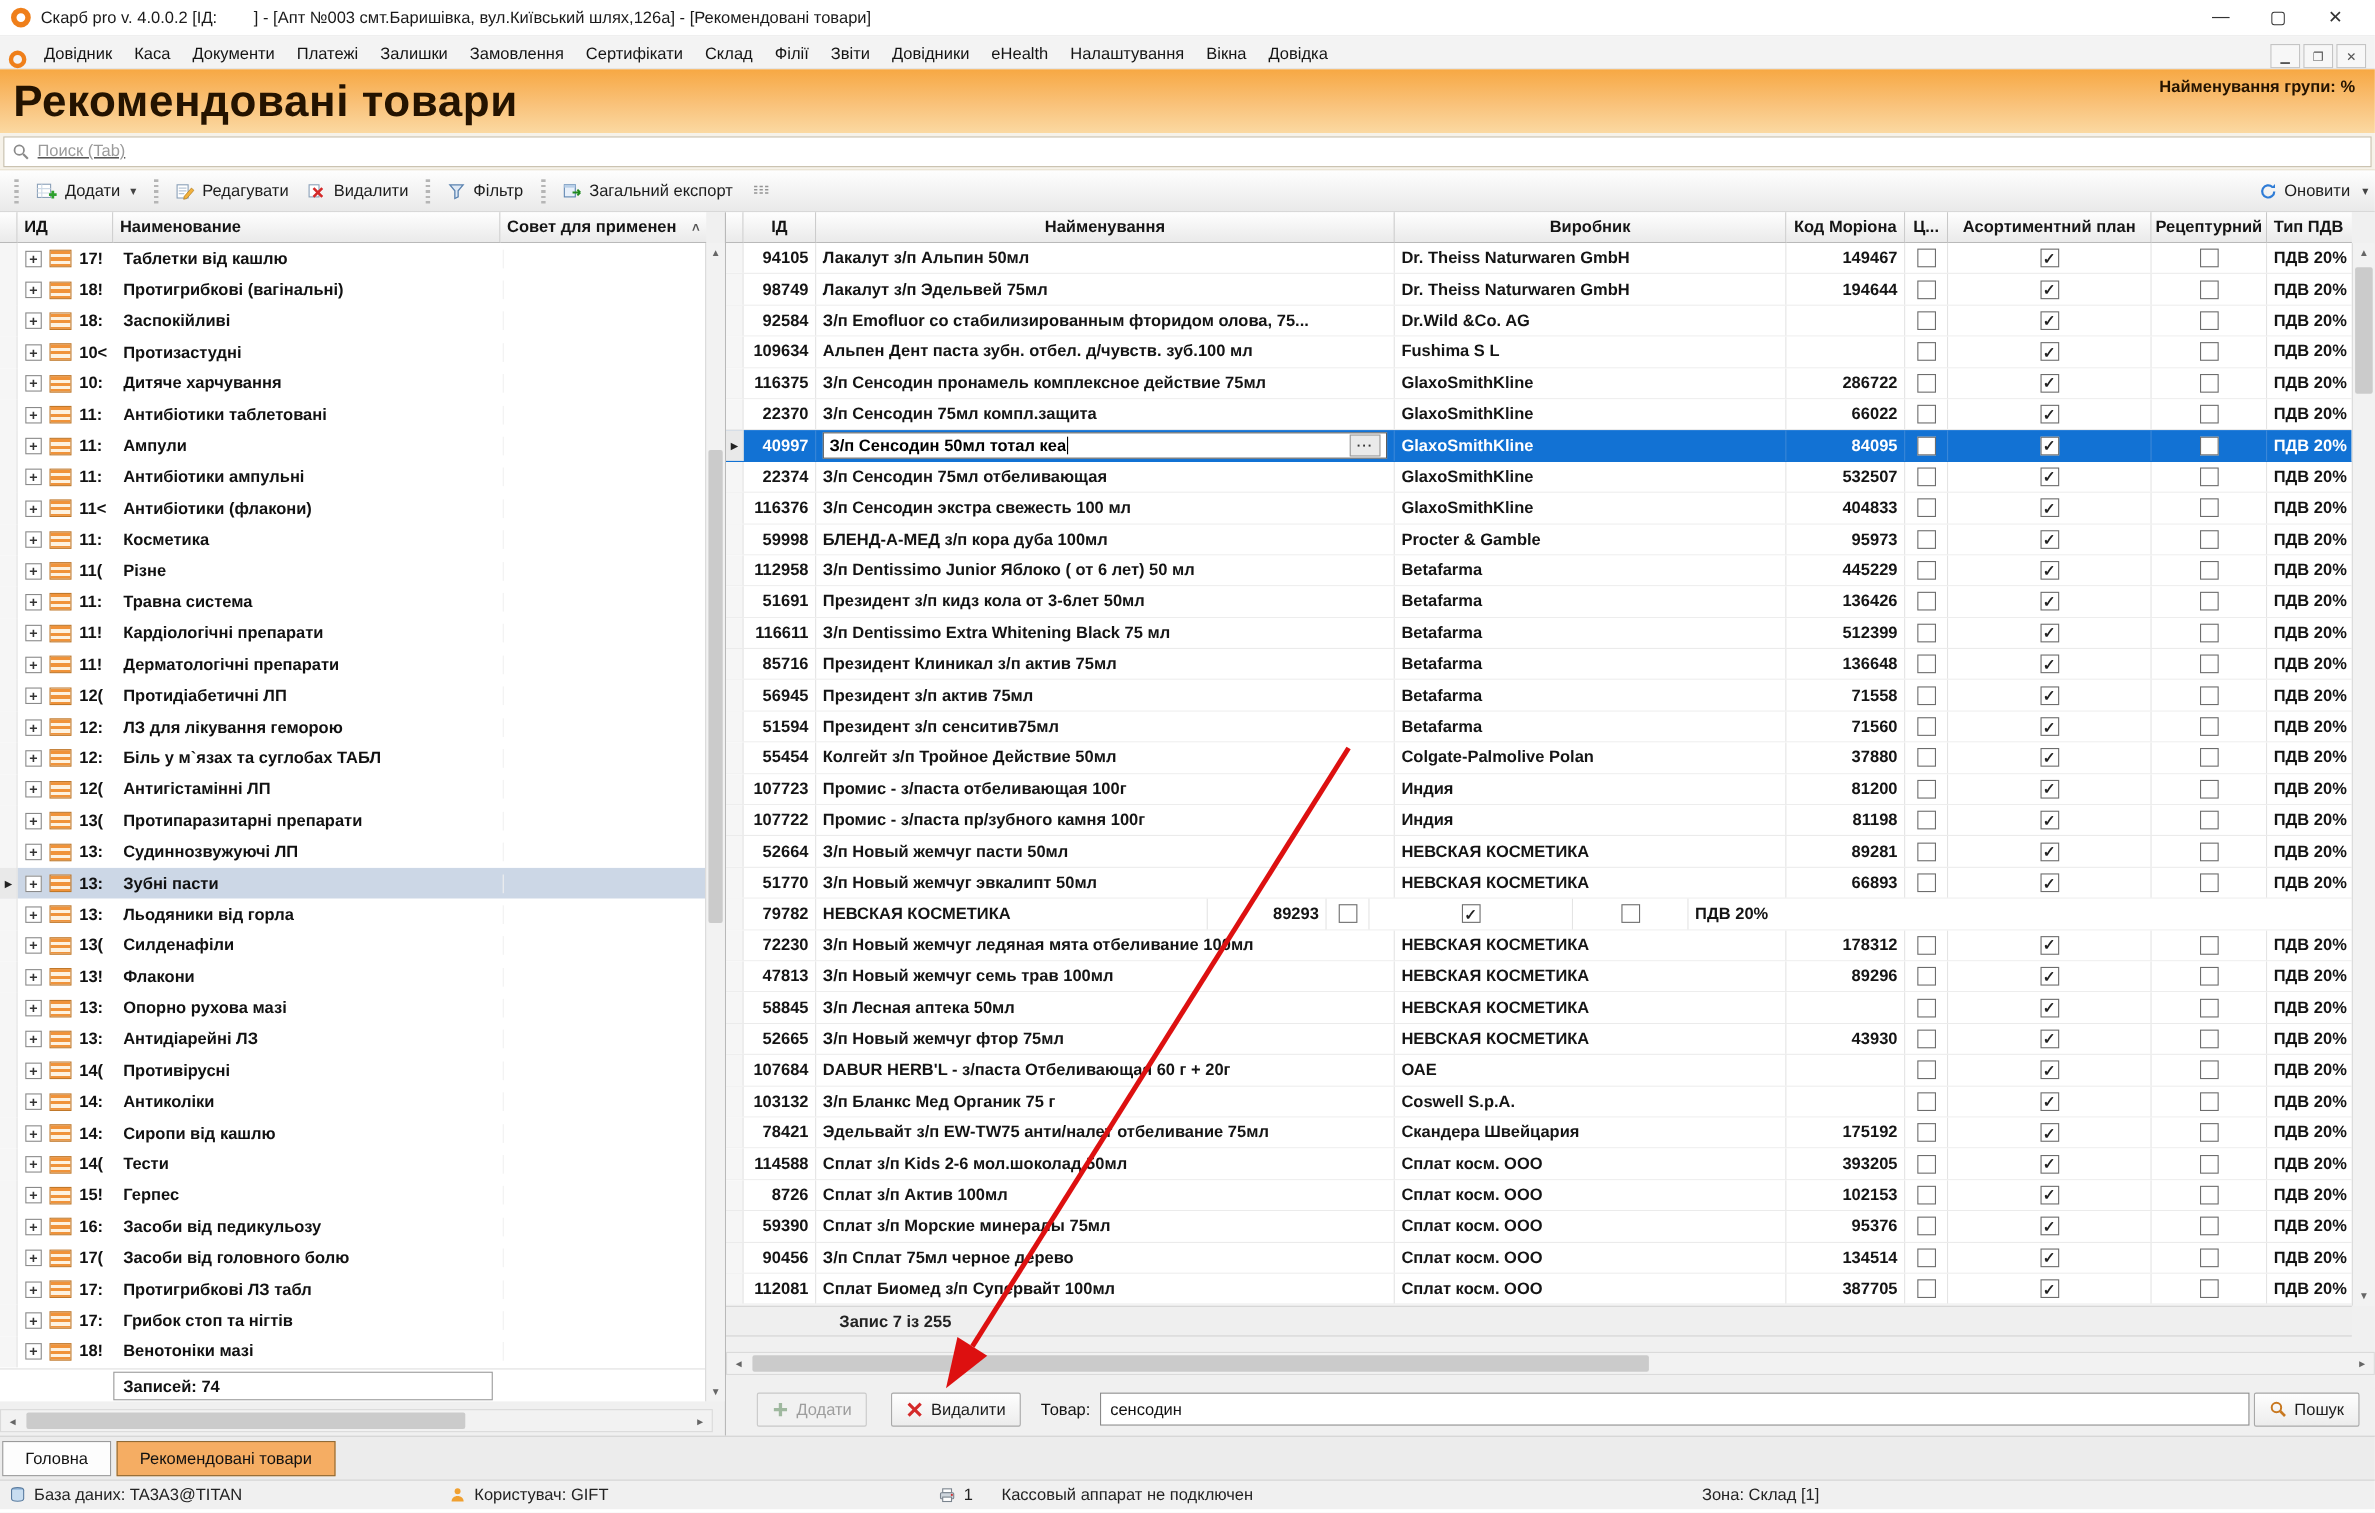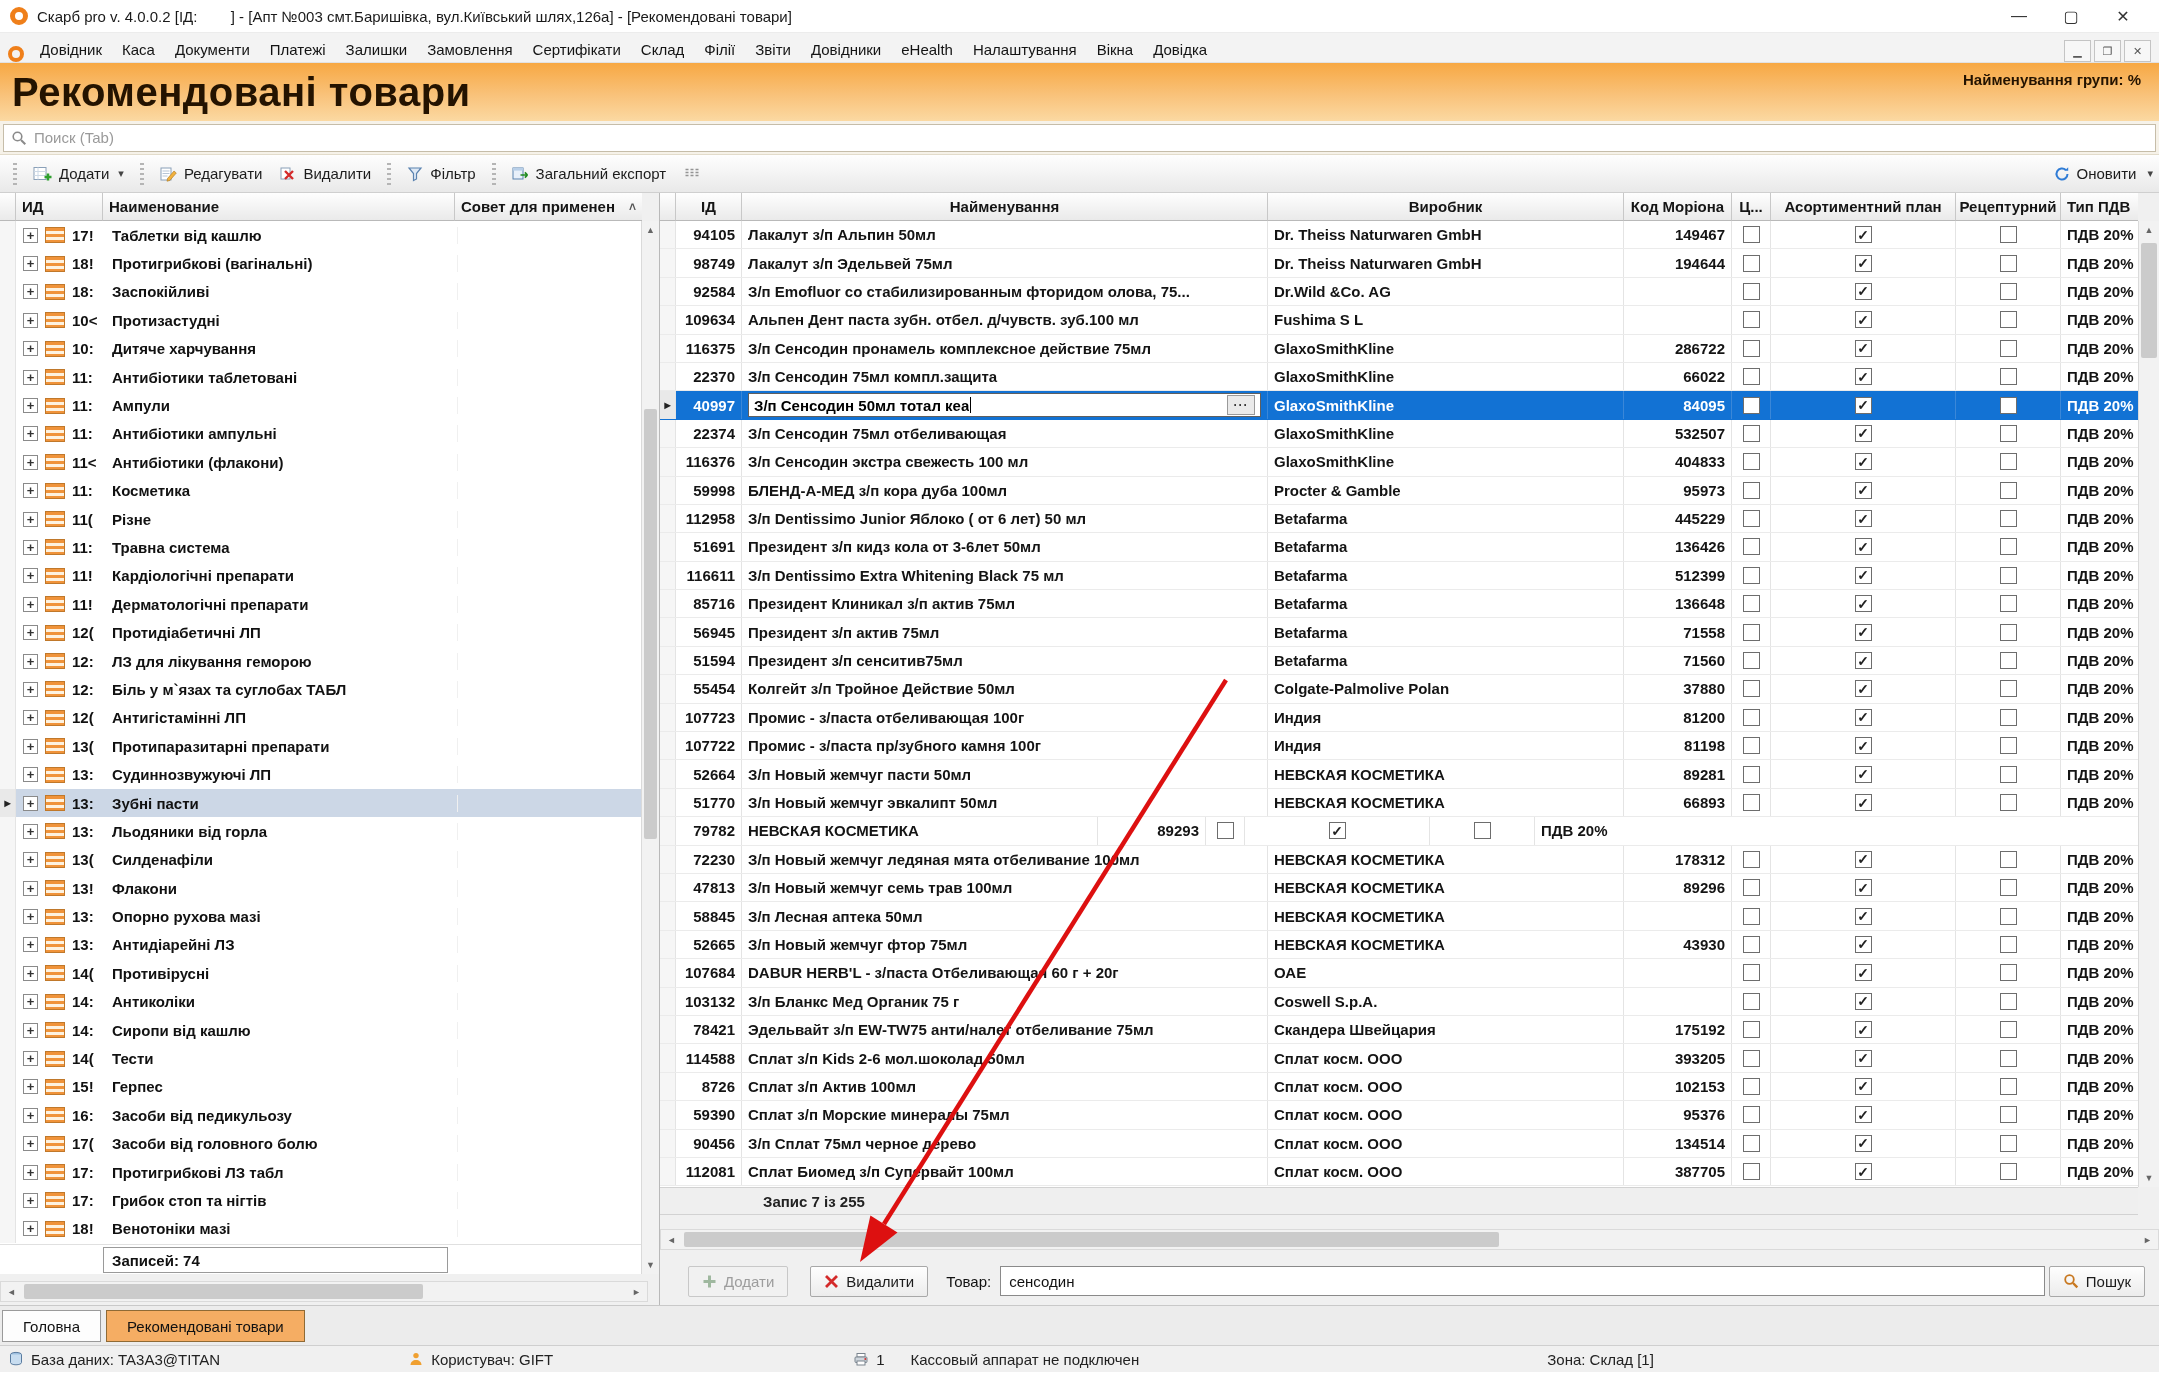--- a/index.html
+++ b/index.html
@@ -22,21 +22,21 @@
   .mdi { margin-left:auto; display:flex; gap:3px; }
   .mdi-btn { width:27px; height:22px; border:1px solid #c4c4c4; background:#f7f7f7; display:flex; align-items:center; justify-content:center; font-size:11px; color:#555; }
 
   
   .banner { height:58px; background:linear-gradient(180deg,#f7a843 0%,#f9c27a 55%,#fbd9a2 100%); display:flex; align-items:center; padding:0 12px; }
   .banner h1 { font-size:40px; font-weight:700; color:#241300; letter-spacing:.5px; }
   .group-filter { margin-left:auto; align-self:flex-start; margin-top:8px; font-size:15px; font-weight:700; color:#241300; padding-right:6px; }
 
   
   .search-row { height:34px; background:#f6f2e9; display:flex; align-items:center; padding:2px 3px; border-bottom:1px solid #e3dccb; }
-  .search-box { flex:1; height:28px; background:#fff; border:1px solid #c6bda9; display:flex; align-items:center; padding:0 7px; gap:7px; }
+  .search-box { flex:1; height:28px; background:#fff; border:1px solid #c6bda9; display:flex; align-items:center; padding:0 7px; gap:7px;text-decoration:underline; }
   .search-box input { border:none; outline:none; flex:1; font-size:15px; font-family:inherit; color:#333; background:transparent; }
   .search-box input::placeholder { color:#9a9a9a; }
 
   
   .toolbar { height:38px; background:linear-gradient(#fefefe,#e9e9e9); border-bottom:1px solid #cfcfcf; display:flex; align-items:center; padding:0 6px; font-size:15px; }
   .tb-grip { width:4px; height:22px; margin:0 7px; background:repeating-linear-gradient(180deg,#b5b5b5 0 2px,transparent 2px 5px); flex:none; }
   .tb-btn { display:flex; align-items:center; gap:7px; padding:5px 9px; color:#1c1c1c; border-radius:3px; }
   .tb-btn svg { flex:none; }
   .dd { font-size:11px; color:#444; margin-left:2px; }
   .tb-right { margin-left:auto; display:flex; align-items:center; }

